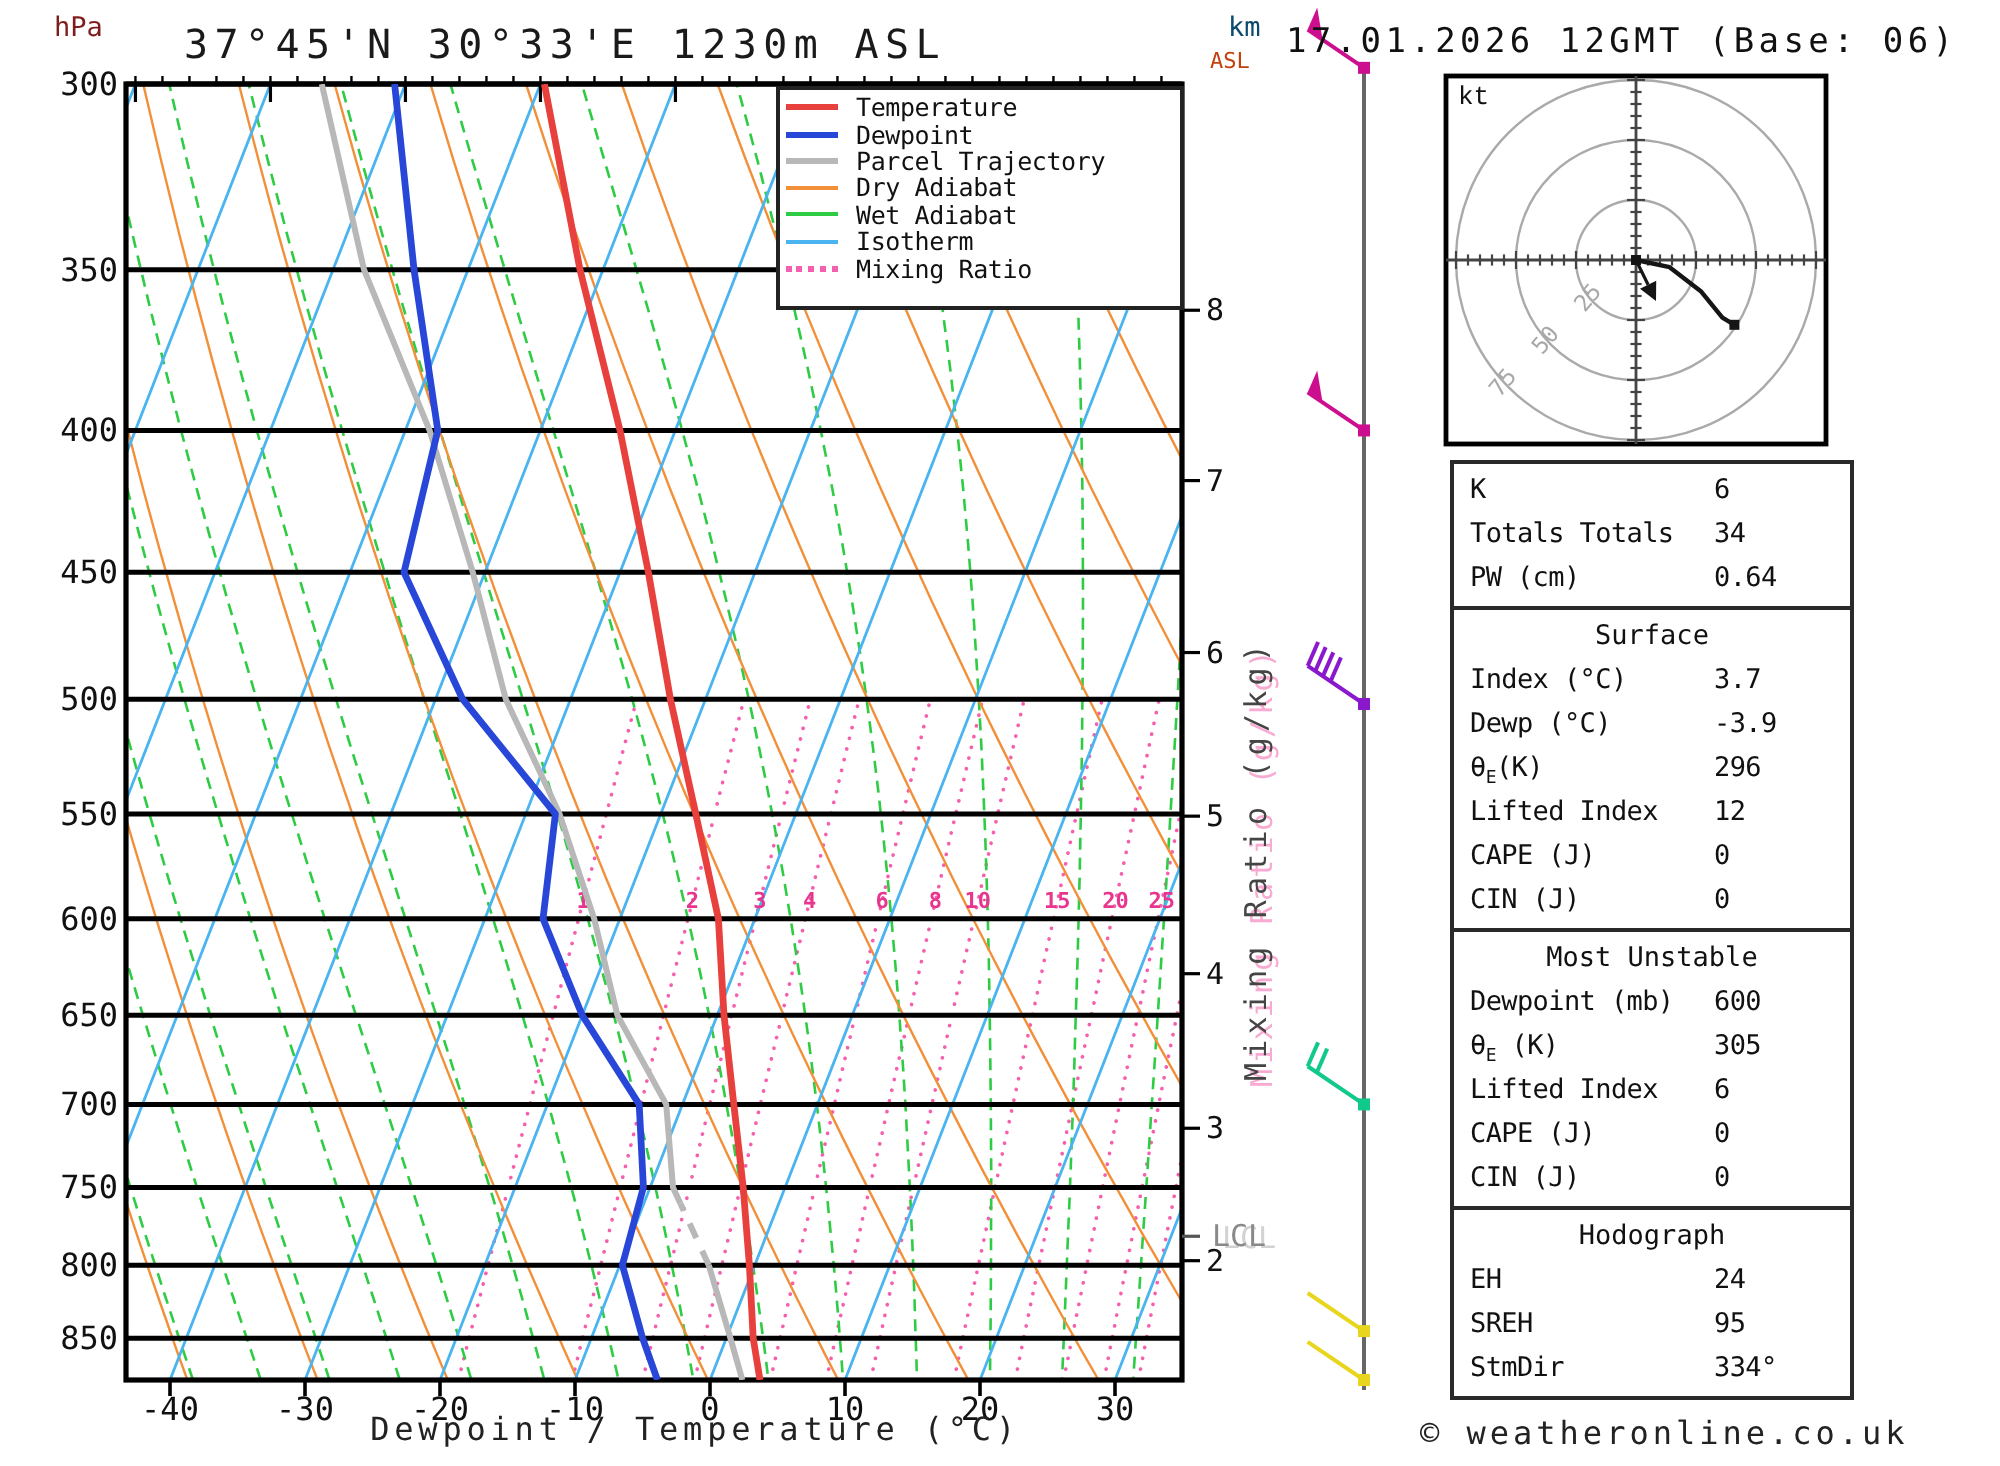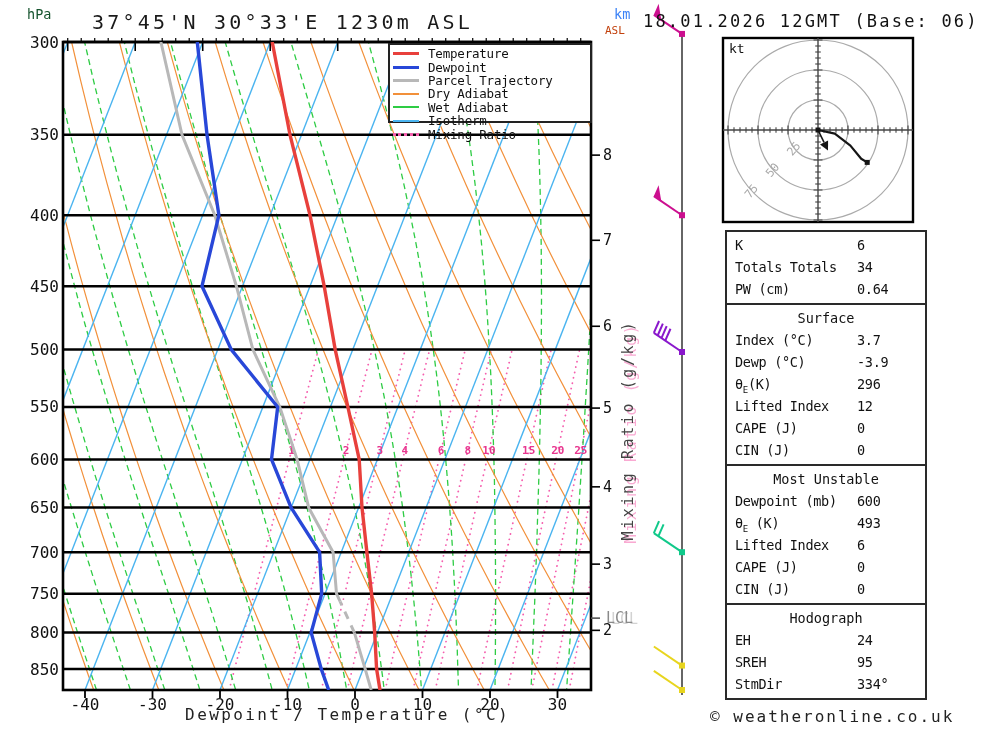--- a/index.html
+++ b/index.html
@@ -2,30 +2,30 @@
 <html><head>
 <meta charset="utf-8">
 <style>
   html,body{margin:0;padding:0;background:#fff;}
   .stage{position:relative;width:1000px;height:733px;background:#fff;overflow:hidden;
          font-family:"DejaVu Sans Mono","Liberation Mono",monospace;}
   svg{position:absolute;left:0;top:0;}
   .abs{position:absolute;white-space:pre;}
   .title{left:92px;top:10px;font-size:20px;letter-spacing:3.2px;color:#1a1a1a;}
   .date{left:643px;top:11px;font-size:17px;letter-spacing:2.2px;color:#111;}
-  .hpa{left:27px;top:6px;font-size:13.5px;color:#14532d;}
-  .km{left:614px;top:6px;font-size:13.5px;color:#3b82f6;}
+  .hpa{left:27px;top:6px;font-size:13.5px;color:#7f1d1d;}
+  .km{left:614px;top:6px;font-size:13.5px;color:#0c4a6e;}
   .asl{left:605px;top:24px;font-size:11px;color:#c2410c;}
   .xaxis-title{left:180px;top:705px;width:330px;text-align:right;font-size:16px;letter-spacing:2.4px;color:#222;}
   .copyright{left:710px;top:707px;font-size:16px;letter-spacing:2px;color:#222;}
   .mixlabel{left:497px;top:421px;width:262px;height:18px;text-align:center;font-size:15px;letter-spacing:2.6px;
             color:#444;transform:rotate(-90deg);text-shadow:-3px 3px 0 #f9aad2;}
   .lcl{left:606px;top:609px;font-size:15px;color:#8a8a8a;text-shadow:5px 1px 0 #d2d2d2;}
-  .kt{left:729px;top:41px;font-size:13px;color:#111;}
-  .legend{position:absolute;left:388px;top:43px;width:204px;height:80px;background:#fff;
+  .kt{left:729px;top:41px;font-size:13px;color:#111;font-family:Liberation Mono, monospace;}
+  .legend{position:absolute;left:388px;top:43px;width:204px;height:112px;background:#fff;
           border:2px solid #222;box-sizing:border-box;padding:2px 0 0 3px;}
   .lrow{display:flex;align-items:center;height:13.4px;}
   .lsw{width:26px;margin-right:9px;flex:none;}
   .lsw.thick{border-top:3px solid;}
   .lsw.thin{border-top:2px solid;}
   .lsw.dotted{border-top:3px dotted;}
   .llab{font-size:12.5px;color:#111;letter-spacing:-0.2px;white-space:pre;}
   .tables{position:absolute;left:725px;top:230px;width:202px;}
   .tbox{border:2px solid #2a2a2a;background:#fff;margin-top:-2px;padding:2px 0 3px;}
   .tbox.first{margin-top:0;}
@@ -351,21 +351,21 @@
         <rect x="864.7" y="159.9" width="5" height="5" fill="#151515"></rect>
         <line x1="818" y1="130" x2="824.0495218256892" y2="142.4033578389285" stroke="#151515" stroke-width="1.6"></line>
         <polygon points="828.0,150.5 820.0,144.4 828.1,140.4" fill="#151515"></polygon>
       </g>
       <clipPath id="hodoclip">
         <rect x="723" y="38" width="190" height="184"></rect>
       </clipPath>
     </svg>
 
   <span class="abs title">37°45'N 30°33'E 1230m ASL</span>
-  <span class="abs date">18.01.2026 12GMT (Base: 06)</span>
+  <span class="abs date">17.01.2026 12GMT (Base: 06)</span>
   <span class="abs hpa">hPa</span>
   <span class="abs km">km</span>
   <span class="abs asl">ASL</span>
   <span class="abs xaxis-title">Dewpoint / Temperature (°C)</span>
   <span class="abs mixlabel">Mixing Ratio (g/kg)</span>
   <span class="abs lcl">LCL</span>
   <span class="abs kt">kt</span>
   <span class="abs copyright">© weatheronline.co.uk</span>
 
   <div class="legend" id="legend">
@@ -441,21 +441,21 @@
         </div>
       </div>
       <div class="tbox">
         <div class="ttitle">Most Unstable</div>
         <div class="trow">
           <span class="lab">Dewpoint (mb)</span>
           <span class="val">600</span>
         </div>
         <div class="trow">
           <span class="lab">θ<sub>E</sub> (K)</span>
-          <span class="val">493</span>
+          <span class="val">305</span>
         </div>
         <div class="trow">
           <span class="lab">Lifted Index</span>
           <span class="val">6</span>
         </div>
         <div class="trow">
           <span class="lab">CAPE (J)</span>
           <span class="val">0</span>
         </div>
         <div class="trow">

